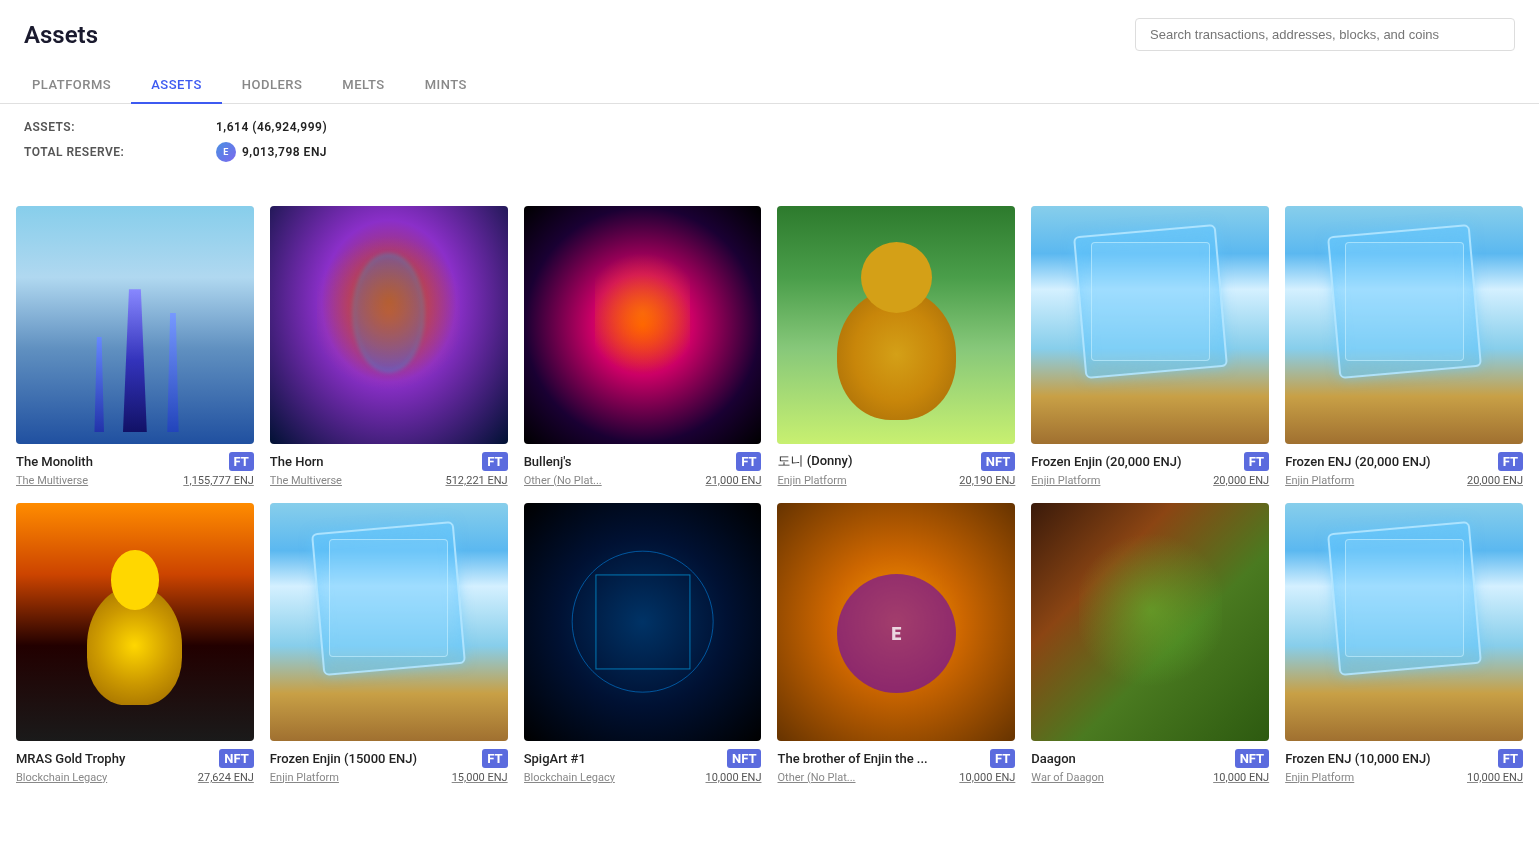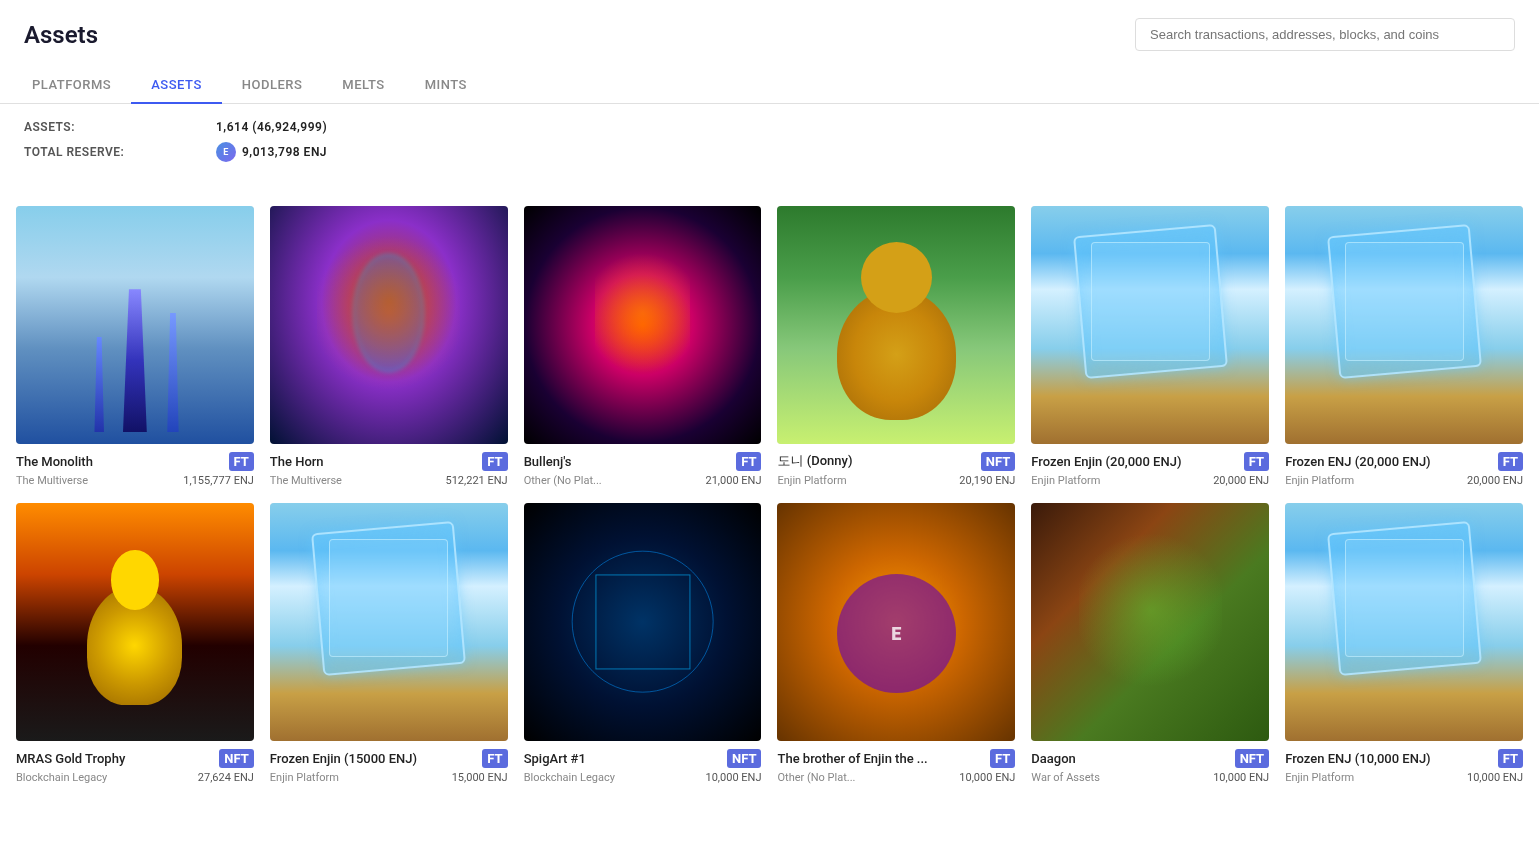--- a/index.html
+++ b/index.html
@@ -129,20 +129,21 @@
       flex-shrink: 0;
     }
     .badge-ft { background: #5b6bde; }
     .badge-nft { background: #5b6bde; }
     .card-platform {
       font-size: 11px;
       color: #888;
       display: flex;
       justify-content: flex-end;
       align-items: center;
+      text-decoration: underline;
     }
     .platform-name {
       white-space: nowrap;
       overflow: hidden;
       text-overflow: ellipsis;
       flex: 1;
     }
     .enj-amount {
       font-size: 11px;
       color: #555;
@@ -372,21 +373,21 @@
       <div style="width:100%;height:100%;background:linear-gradient(135deg,#3a1a0a 0%,#8b4513 30%,#4a7a20 60%,#2d5a10 100%);position:relative;overflow:hidden;">
         <div style="position:absolute;top:10%;left:20%;width:60%;height:70%;background:radial-gradient(circle,rgba(100,200,50,0.5) 0%,transparent 70%);"></div>
       </div>
 
     </div>
     <div class="card-title-row">
       <span class="card-name">Daagon</span>
       <span class="badge badge-nft">NFT</span>
     </div>
     <div class="card-platform">
-      <span class="platform-name">War of Assets</span>
+      <span class="platform-name">War of Daagon</span>
       <span class="enj-amount">10,000 ENJ</span>
     </div>
   </div>
     <div class="card">
     <div class="card-image">
 
       <div style="width:100%;height:100%;background:linear-gradient(180deg,#87ceeb 0%,#5bb8f0 20%,#d4f0ff 35%,#87ceeb 60%,#c8a046 80%,#a07030 100%);position:relative;overflow:hidden;">
         <div style="position:absolute;top:10%;left:20%;width:60%;height:60%;background:rgba(100,200,255,0.45);border:2px solid rgba(180,230,255,0.9);border-radius:6px;transform:rotate(-5deg);box-shadow:inset 0 0 15px rgba(100,200,255,0.4),0 0 12px rgba(100,200,255,0.5);"></div>
         <div style="position:absolute;top:15%;left:25%;width:50%;height:50%;background:rgba(150,220,255,0.25);border:1px solid rgba(200,240,255,0.6);border-radius:4px;"></div>
       </div>

